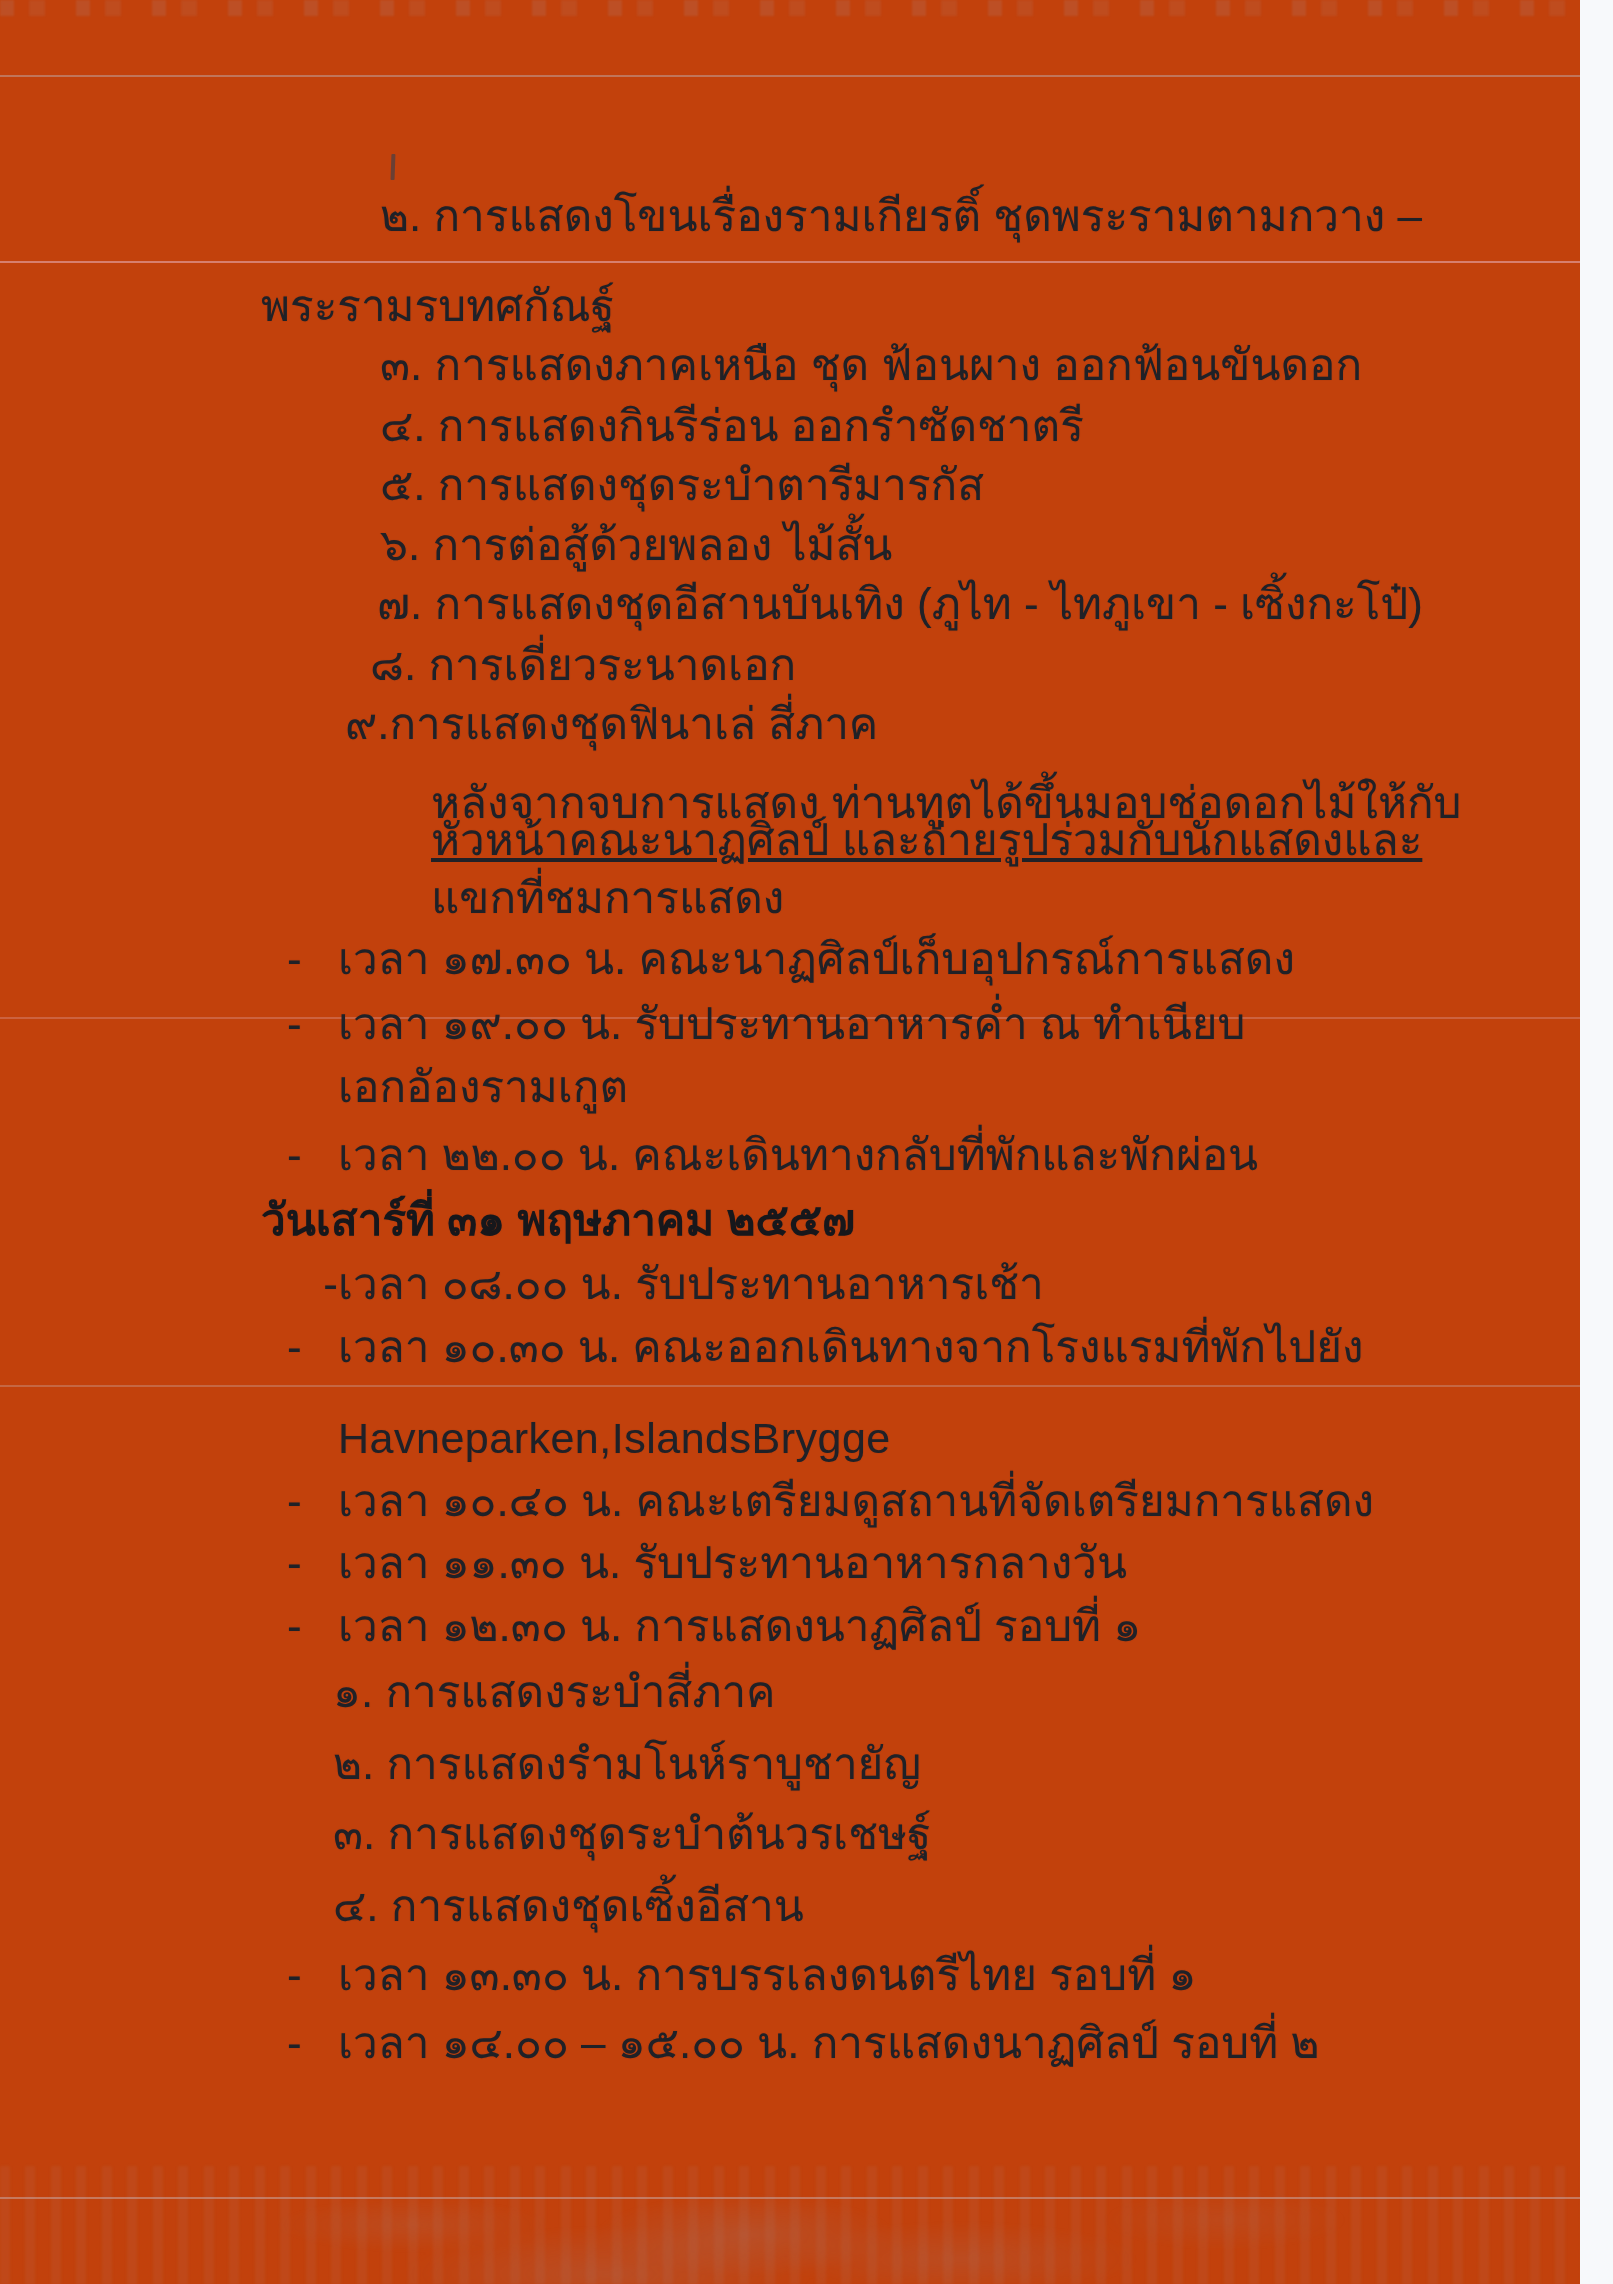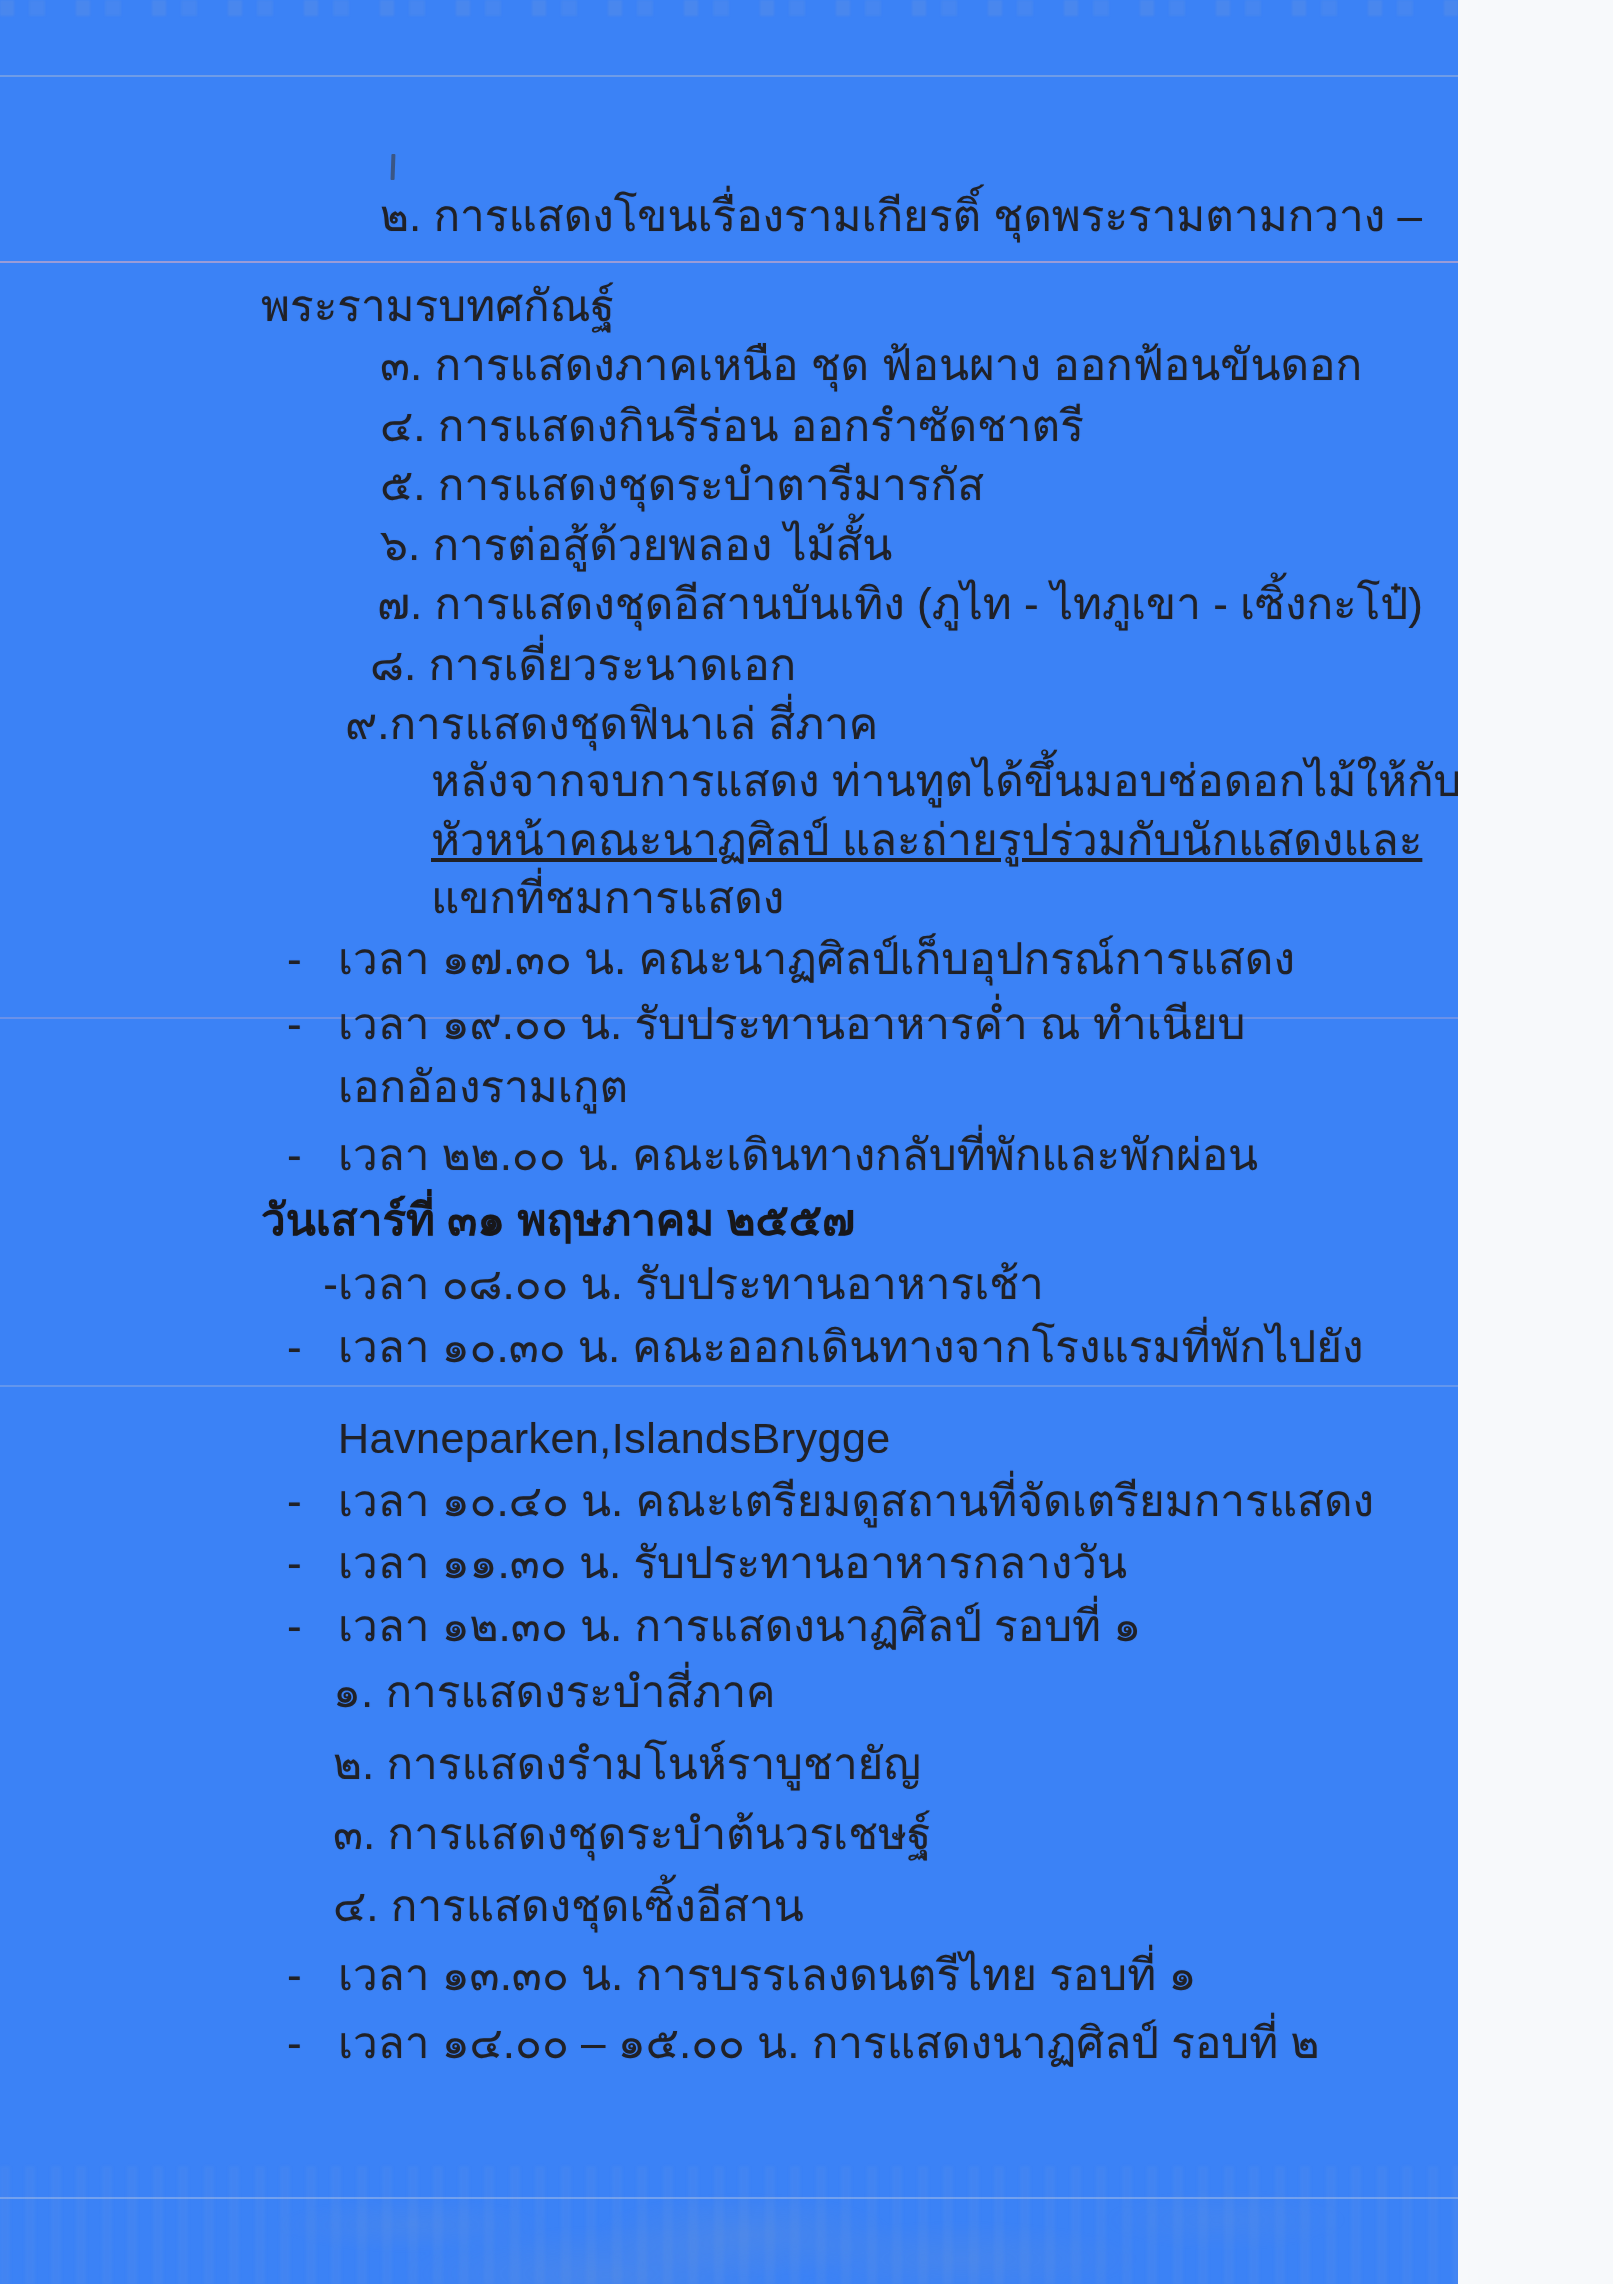--- a/index.html
+++ b/index.html
@@ -4,22 +4,22 @@
 <style>
   html,body{margin:0;padding:0;}
   body{
     width:1613px;height:2285px;
     background:#f7f9fb;
     font-family:"Liberation Sans","DejaVu Sans",sans-serif;
     overflow:hidden;
   }
   .page{
     position:relative;
-    width:1458px;height:2285px;
-    background:#3b82f6;
+    width:1580px;height:2285px;
+    background:#c2410c;
     overflow:hidden;
   }
   .line{
     position:absolute;
     white-space:nowrap;
     font-size:44px;
     line-height:1.25;
     color:#202127;
     text-shadow:0 0 1px rgba(45,45,55,0.35);
   }
@@ -70,21 +70,21 @@
   <div id="doc">
       <div class="line num" style="top: 188px; left: 380px;"><span>๒. การแสดงโขนเรื่องรามเกียรติ์ ชุดพระรามตามกวาง –</span></div>
       <div class="line hang" style="top: 278px; left: 261px;"><span>พระรามรบทศกัณฐ์</span></div>
       <div class="line num" style="top: 337px; left: 380px;"><span>๓. การแสดงภาคเหนือ ชุด ฟ้อนผาง ออกฟ้อนขันดอก</span></div>
       <div class="line num" style="top: 398px; left: 380px;"><span>๔. การแสดงกินรีร่อน ออกรำซัดชาตรี</span></div>
       <div class="line num" style="top: 457px; left: 380px;"><span>๕. การแสดงชุดระบำตารีมารกัส</span></div>
       <div class="line num" style="top: 517px; left: 380px;"><span>๖. การต่อสู้ด้วยพลอง ไม้สั้น</span></div>
       <div class="line num" style="top: 576px; left: 377px;"><span>๗. การแสดงชุดอีสานบันเทิง (ภูไท - ไทภูเขา - เซิ้งกะโป๋)</span></div>
       <div class="line num" style="top: 637px; left: 370px;"><span>๘. การเดี่ยวระนาดเอก</span></div>
       <div class="line num" style="top: 696px; left: 345px;"><span>๙.การแสดงชุดฟินาเล่ สี่ภาค</span></div>
-      <div class="line para" style="top: 753px; left: 431px;"><span>หลังจากจบการแสดง ท่านทูตได้ขึ้นมอบช่อดอกไม้ให้กับ</span></div>
+      <div class="line para" style="top: 775px; left: 431px;"><span>หลังจากจบการแสดง ท่านทูตได้ขึ้นมอบช่อดอกไม้ให้กับ</span></div>
       <div class="line para" style="top: 812px; left: 431px; text-decoration: underline;"><span>หัวหน้าคณะนาฏศิลป์ และถ่ายรูปร่วมกับนักแสดงและ</span></div>
       <div class="line para" style="top: 870px; left: 431px;"><span>แขกที่ชมการแสดง</span></div>
       <div class="line bullet" style="top: 931px; left: 287px;"><span class="marker">-</span><span>เวลา ๑๗.๓๐ น. คณะนาฏศิลป์เก็บอุปกรณ์การแสดง</span></div>
       <div class="line bullet" style="top: 996px; left: 287px;"><span class="marker">-</span><span>เวลา ๑๙.๐๐ น. รับประทานอาหารค่ำ ณ ทำเนียบ</span></div>
       <div class="line cont" style="top: 1059px; left: 338px;"><span>เอกอัองรามเกูต</span></div>
       <div class="line bullet" style="top: 1127px; left: 287px;"><span class="marker">-</span><span>เวลา ๒๒.๐๐ น. คณะเดินทางกลับที่พักและพักผ่อน</span></div>
       <div class="line date" style="top: 1192px; left: 261px;"><span>วันเสาร์ที่ ๓๑ พฤษภาคม ๒๕๕๗</span></div>
       <div class="line bullet" style="top: 1256px; left: 287px; text-align: right;"><span class="marker">-</span><span>เวลา ๐๘.๐๐ น. รับประทานอาหารเช้า</span></div>
       <div class="line bullet" style="top: 1319px; left: 287px;"><span class="marker">-</span><span>เวลา ๑๐.๓๐ น. คณะออกเดินทางจากโรงแรมที่พักไปยัง</span></div>
       <div class="line latin" style="top: 1412px; left: 338px;"><span>Havneparken,IslandsBrygge</span></div>

